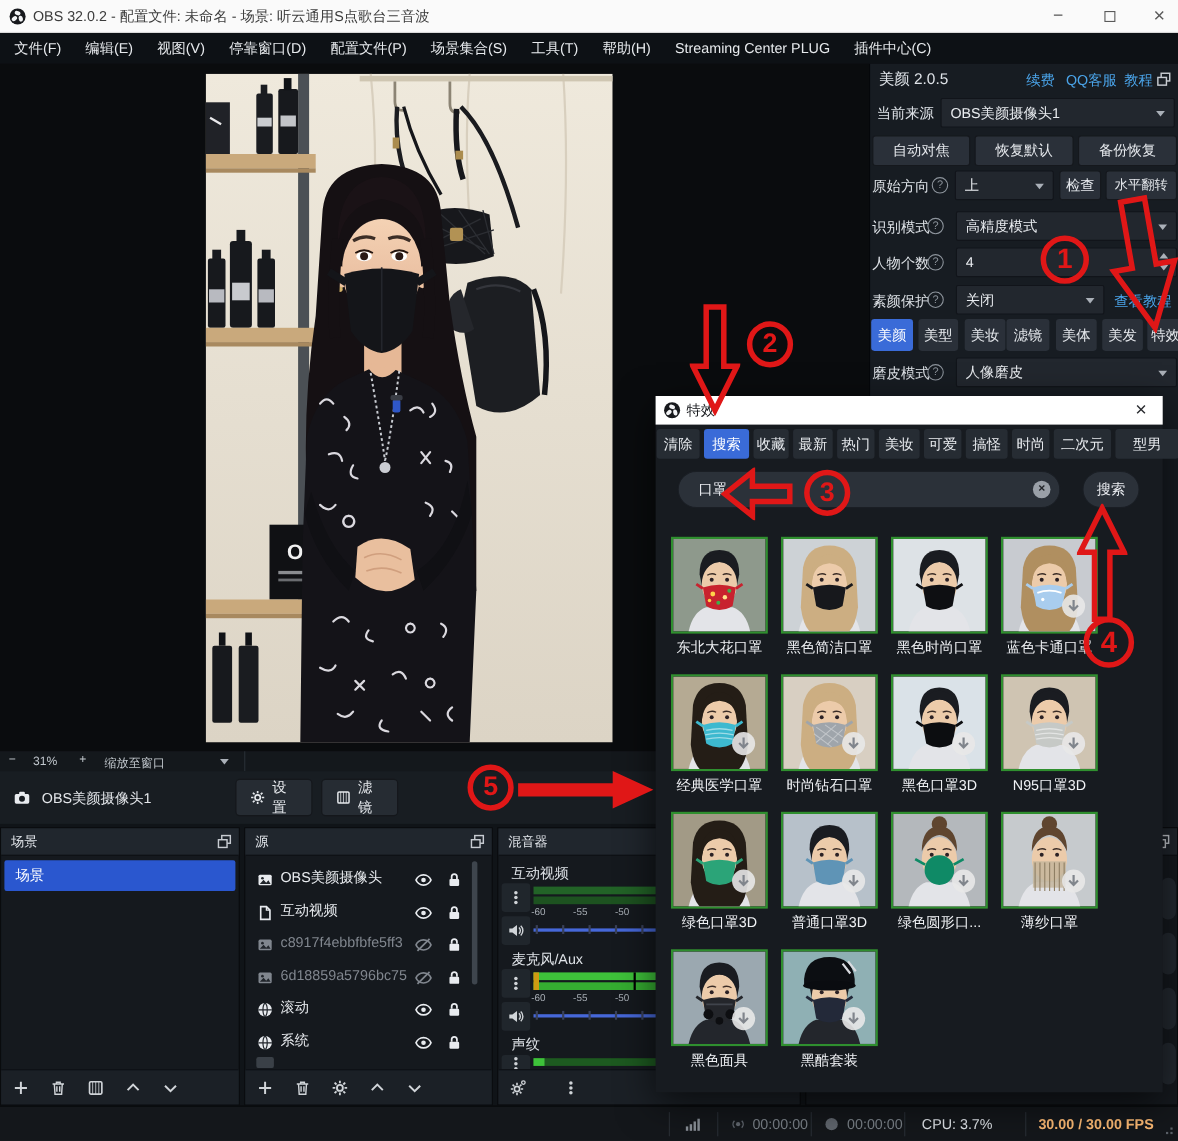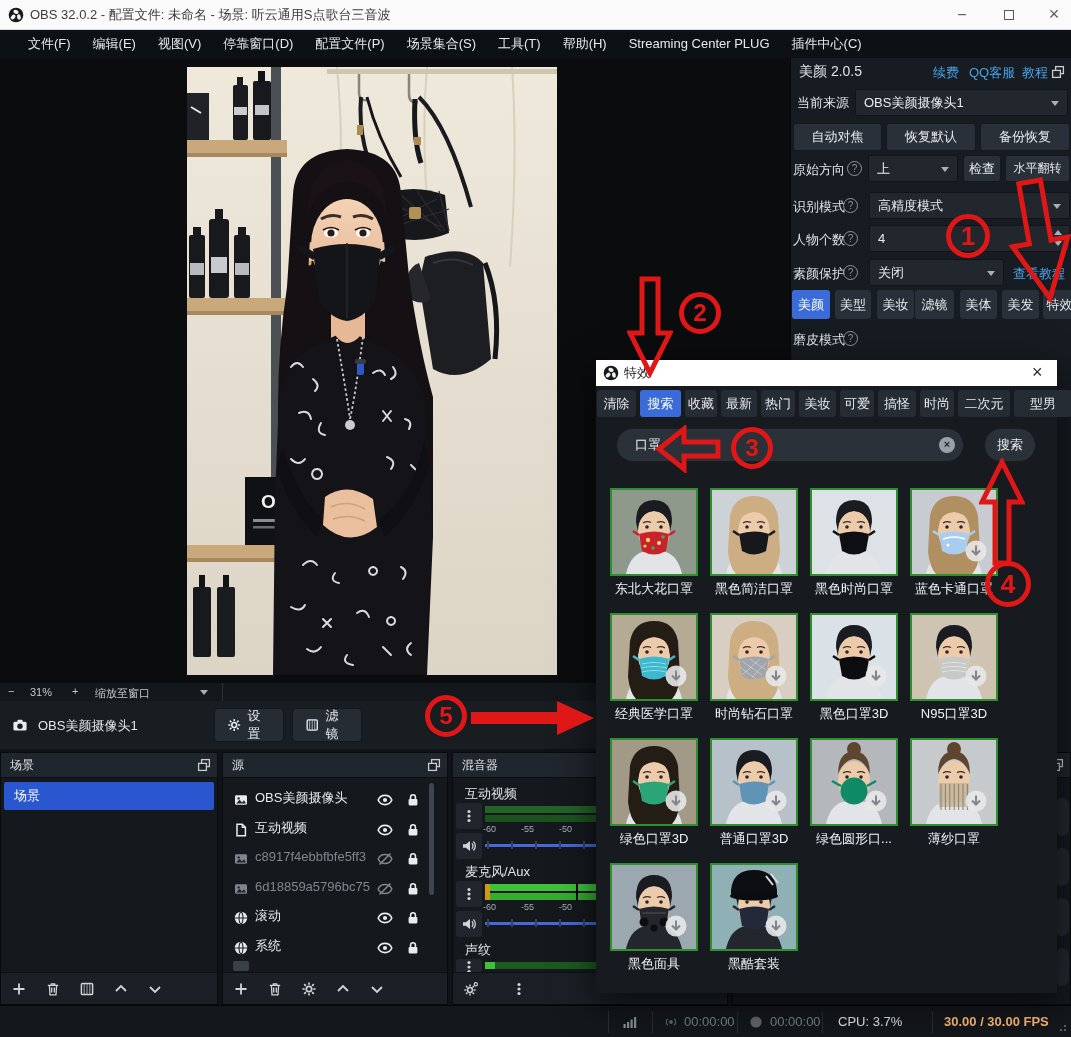--- a/index.html
+++ b/index.html
@@ -6,21 +6,21 @@
   *{box-sizing:border-box;}
   .app{position:relative;width:1071px;height:1037px;background:#101418;overflow:hidden;
        font-family:"Liberation Sans","DejaVu Sans",sans-serif;color:#e8ebef;font-size:13px;}
   .abs{position:absolute;}
   
   .titlebar{position:absolute;left:0;top:0;width:1071px;height:30px;background:#fafafa;border-bottom:1px solid #d9d9d9;color:#3c3c3c;}
   .titlebar .ttl{position:absolute;left:30px;top:0;line-height:30px;font-size:13px;}
   .wbtn{position:absolute;top:0;width:42px;height:30px;text-align:center;line-height:29px;color:#5a5a5a;font-size:16px;cursor:default;}
   .wsq{position:absolute;top:10px;left:16px;width:10px;height:10px;border:1.4px solid #5a5a5a;}
   
-  .menubar{position:absolute;left:0;top:30px;width:1071px;height:28px;background:#0d1115;display:flex;align-items:center;padding-left:17px;}
+  .menubar{position:absolute;left:0;top:30px;width:1071px;height:28px;background:#0d1115;display:flex;align-items:center;padding-left:2px;}
   .menu-item{padding:0 11px;line-height:28px;color:#e6e9ec;white-space:nowrap;}
   
   .canvas{position:absolute;left:0;top:58px;width:790px;height:625px;background:#0a0c0e;}
   
   .beauty{position:absolute;left:790px;top:58px;width:281px;height:694px;background:#171c22;border-left:1px solid #05070a;overflow:hidden;}
   .blabel{position:absolute;color:#dfe3e8;font-size:13px;white-space:nowrap;}
   .blink{position:absolute;color:#4aa3e8;font-size:13px;white-space:nowrap;}
   .combo{position:absolute;background:#22272e;border:1px solid #11141a;border-radius:2px;color:#e8ebef;white-space:nowrap;overflow:hidden;}
   .combo .cv{position:absolute;left:8px;top:0;line-height:25px;}
   .caret{position:absolute;right:8px;top:11px;width:0;height:0;border-left:4.5px solid transparent;border-right:4.5px solid transparent;border-top:5px solid #aab0b8;}
@@ -264,20 +264,24 @@
       <span class="blink" style="left: 222px; top: 207px;">查看教程</span>
       <div class="ptab active" style="left: 1px; top: 232px; width: 38px;">美颜</div>
       <div class="ptab" style="left: 44px; top: 232px; width: 36px;">美型</div>
       <div class="ptab" style="left: 86px; top: 232px; width: 37px;">美妆</div>
       <div class="ptab" style="left: 124px; top: 232px; width: 39px;">滤镜</div>
       <div class="ptab" style="left: 169px; top: 232px; width: 37px;">美体</div>
       <div class="ptab" style="left: 211px; top: 232px; width: 37px;">美发</div>
       <div class="ptab" style="left: 252px; top: 232px; width: 33px;">特效</div>
       <div class="blabel" style="left: 2px; top: 273px;">磨皮模式</div>
       <div class="qicon" style="left: 52px; top: 273px;">?</div>
+      <div class="combo" style="left: 78px; top: 267px; width: 201px; height: 27px;">
+        <span class="cv">人像磨皮</span>
+        <span class="caret"></span>
+      </div>
     </div>
   <div class="zoombar" id="zoombar">
       <span class="abs" style="left: 8px; top: 2px;">−</span>
       <span class="abs" style="left: 30px; top: 3px;">31%</span>
       <span class="abs" style="left: 72px; top: 2px;">+</span>
       <span class="abs" style="left: 95px; top: 3px;">缩放至窗口</span>
       <span class="caret" style="left: 200px; top: 7px; position: absolute;"></span>
       <div class="abs" style="left: 222px; top: 0px; width: 1px; height: 18px; background: rgb(42, 48, 54);"></div>
     </div>
   <div class="cambar" id="cambar">

